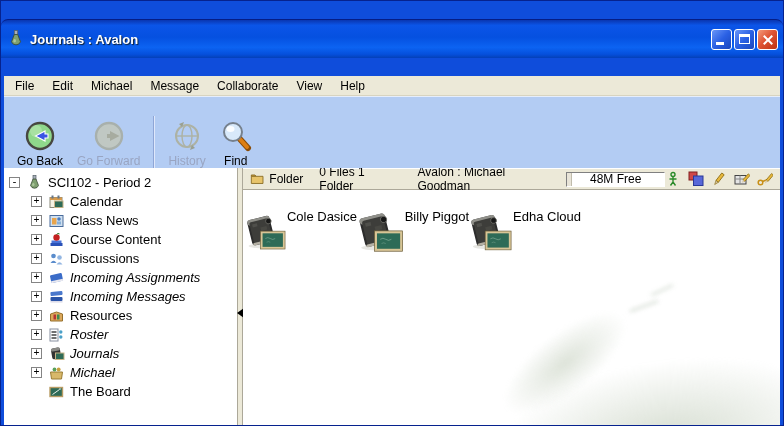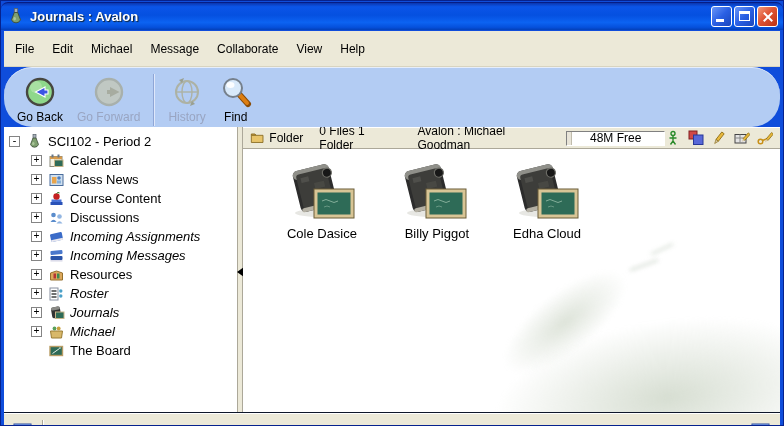--- a/index.html
+++ b/index.html
@@ -3,43 +3,43 @@
 <meta charset="utf-8">
 <style>
   * { box-sizing: border-box; margin: 0; padding: 0; }
   html,body { background:#555; }
   body { font-family:"Liberation Sans", sans-serif; }
 
   .frame { width:784px; height:426px; background:#0f4ddb; border:1px solid #06228e;
            padding:0 3px 3px 3px; position:relative; overflow:hidden; }
 
   
-  .titlebar { height:28px; margin:1px -3px; padding:0 5px 0 6px; display:flex; align-items:center;
+  .titlebar { height:39px; margin:18px -3px; padding:0 5px 0 6px; display:flex; align-items:center;
               background:linear-gradient(180deg,#0a36b0 0%,#0b55e8 14%,#0550e0 45%,#0c63f2 72%,#0550dc 90%,#0440b8 100%);
               border-radius:7px 7px 0 0; border-top:1px solid #051d86; }
   .title-icon { width:18px; height:18px; margin-right:5px; }
   .title-text { color:#fff; font-weight:bold; font-size:13px; text-shadow:1px 1px 1px #123; flex:1; }
   .winbtns { display:flex; gap:2px; }
   .winbtn { width:21px; height:21px; border:1px solid #fff; border-radius:3px; position:relative;
             background:linear-gradient(135deg,#6a96f8 0%,#2a60e4 50%,#1a46bc 100%); }
   .winbtn.close { background:linear-gradient(135deg,#f49a7a 0%,#df5434 45%,#bc3212 100%); }
   .g-min { position:absolute; left:4px; bottom:4px; width:8px; height:3px; background:#fff; }
   .g-max { position:absolute; left:4px; top:4px; width:11px; height:10px;
            border:1px solid #fff; border-top:3px solid #fff; }
   .g-x1,.g-x2 { position:absolute; left:9px; top:4px; width:2px; height:12px; background:#fff; }
   .g-x1 { transform:rotate(45deg); } .g-x2 { transform:rotate(-45deg); }
 
   
-  .menubar { height:36px; background:#ece9d8; display:flex; align-items:center; padding-left:2px;
+  .menubar { height:20px; background:#ece9d8; display:flex; align-items:center; padding-left:2px;
              border-bottom:1px solid #d8d4c0; }
   .menu-item { font-size:12px; color:#000; padding:2px 9px; cursor:default; }
 
   
-  .toolbar { height:60px; background:#b3ccf3; border-top:1px solid #e6eefb; display:flex;
-             align-items:center; padding:5px 4px 0 6px;border-radius:28px; }
+  .toolbar { height:72px; background:#b3ccf3; border-top:1px solid #e6eefb; display:flex;
+             align-items:flex-end; padding:5px 4px 0 6px; }
   .toolbtn { display:flex; flex-direction:column; align-items:center; padding:0 7px; }
   .toolbtn svg { width:32px; height:32px; }
   .toolbtn .tlabel { font-size:12px; margin-top:2px; color:#000; white-space:nowrap; }
   .toolbtn.disabled .tlabel { color:#99a5c2; }
   .tsep { width:2px; height:52px; border-left:1px solid #8fa6d6; border-right:1px solid #dfe8fb; margin:0 6px; }
 
   
   .main { height:285px; display:flex; background:#fff; }
   .tree { width:233px; background:#fff; padding:5px 0 0 5px; overflow:hidden; }
   .trow { height:19px; display:flex; align-items:center; white-space:nowrap; }
@@ -70,21 +70,21 @@
   .free-field { width:110px; height:15px; background:#fff; border:1px solid;
                 border-color:#808080 #fff #fff #808080; display:flex; align-items:center; position:relative; }
   .free-used { width:5px; height:100%; background:#e8e4d8; border-right:1px solid #c0bcac; }
   .free-text { position:absolute; left:0; right:0; text-align:center; font-size:12px; }
   .ib-tools { margin-left:auto; display:flex; align-items:center; gap:7px; }
   .ib-tools svg { width:16px; height:16px; }
 
   
   .content { flex:1; position:relative; background:#fff; overflow:hidden; }
   .items { display:flex; padding:14px 0 0 2px; position:relative; z-index:2; }
-  .item { width:112px; display:flex; flex-direction:column; align-items:flex-end; }
+  .item { width:112px; display:flex; flex-direction:row; align-items:flex-start; }
   .item svg { width:68px; height:58px; }
   .item .iname { font-size:13px; color:#000; margin-top:5px; white-space:nowrap; }
 
   .wm { position:absolute; z-index:1; pointer-events:none; filter:blur(2px); }
   .wm-a { right:-30px; bottom:-40px; width:320px; height:130px; transform:rotate(-8deg);
           background:radial-gradient(ellipse at 55% 60%, rgba(188,200,180,0.6), rgba(188,200,180,0) 70%); }
   .wm-b { right:140px; bottom:60px; width:150px; height:60px; transform:rotate(-38deg);
           background:radial-gradient(ellipse, rgba(188,200,180,0.5), rgba(188,200,180,0) 70%); }
   .wm-c { right:120px; bottom:140px; width:30px; height:8px; border-top:2px solid rgba(170,185,165,0.55);
           transform:rotate(-20deg); }

